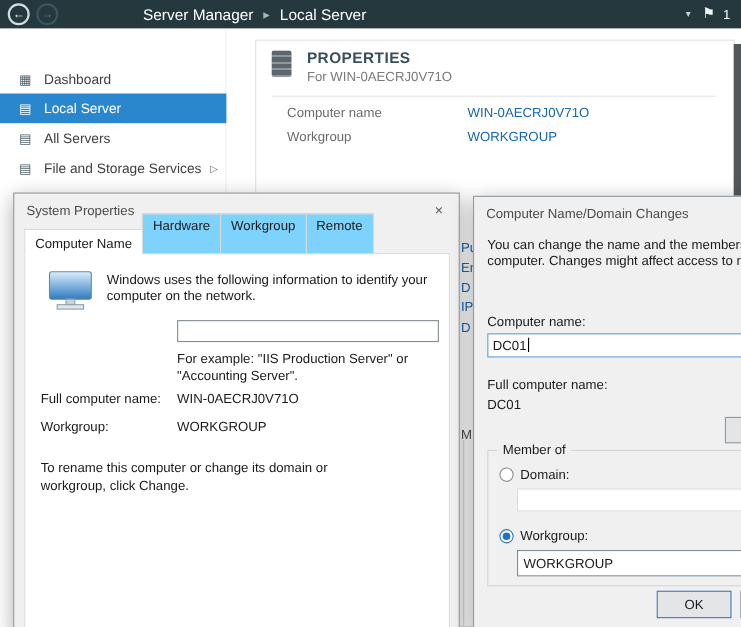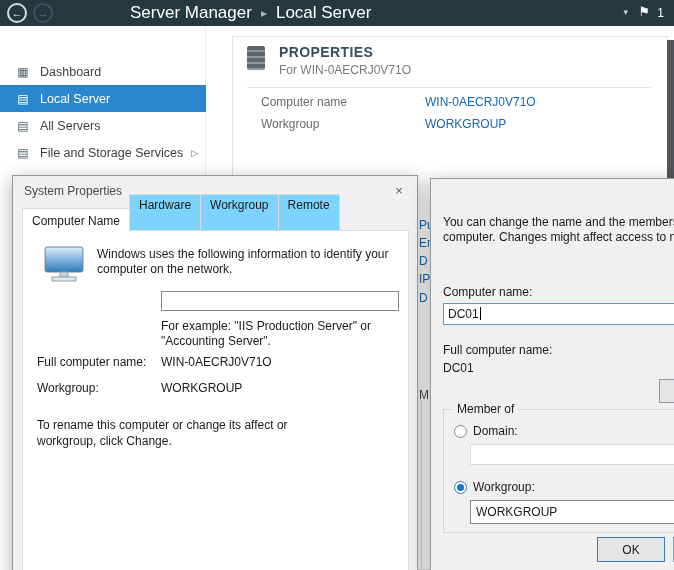--- a/index.html
+++ b/index.html
@@ -6,21 +6,21 @@
   html,body{width:674px;height:570px;overflow:hidden}
   body{font-family:"Liberation Sans",sans-serif;font-size:12px;color:#1a1a1a}
   .screen{position:relative;width:674px;height:570px;background:#fff;overflow:hidden}
 
   
   .hdr{position:absolute;left:0;top:0;width:674px;height:26px;background:var(--header-bg,#24383d)}
   .navbtn{position:absolute;top:3px;width:20px;height:20px;border-radius:50%;display:flex;align-items:center;justify-content:center;font-size:11px;cursor:pointer}
   .navbtn.back{left:7px;border:2px solid #d4dee0;color:#eaf1f2}
   .navbtn.fwd{left:33px;border:2px solid #3b555d;color:#64808a}
   .hdr-title{position:absolute;left:130px;top:0;height:26px;display:flex;align-items:center;color:#fff;white-space:nowrap}
-  .app-t,.page-t{font-size:17px}
+  .app-t,.page-t{font-size:14px}
   .sep{color:#9db8bd;margin:0 9px;font-size:12px}
   .hdr-caret{position:absolute;right:46px;top:8px;color:#c7d3d6;font-size:9px;line-height:1;cursor:pointer}
   .hdr-flag{position:absolute;right:24px;top:5px;color:#f2f6f7;font-size:13px;line-height:1;cursor:pointer}
   .hdr-count{position:absolute;right:10px;top:7px;color:#fff;font-size:12px;line-height:1;cursor:pointer}
 
   
   .sidebar{position:absolute;left:0;top:26px;width:206px;height:544px;background:#fff;border-right:1px solid #ececec}
   .nav-item{position:absolute;left:0;width:206px;height:27px;display:flex;align-items:center;padding-left:15px;color:#3f3f3f;font-size:12.5px;cursor:pointer}
   .nav-item .nav-ico{width:16px;margin-right:9px;color:#51626b;font-size:12px;text-align:center}
   .nav-item.selected{background:var(--selected-nav-bg,#2b87cd);color:#fff}
@@ -180,25 +180,26 @@
         <div>For example: "IIS Production Server" or</div>
         <div>"Accounting Server".</div>
       </div>
 
       <div class="lbl" style="left:14px;top:124px">Full computer name:</div>
       <div class="lbl" style="left:138px;top:124px">WIN-0AECRJ0V71O</div>
 
       <div class="lbl" style="left:14px;top:150px">Workgroup:</div>
       <div class="lbl" style="left:138px;top:150px">WORKGROUP</div>
 
-      <div class="tp-rename">To rename this computer or change its affect or workgroup, click Change.</div>
+      <div class="tp-rename">To rename this computer or change its domain or workgroup, click Change.</div>
     </div>
   </div>
 
   <div class="dlg namechg">
+    <div class="dlg-title">Computer Name/Domain Changes</div>
     <div class="nc-intro">
       <div>You can change the name and the membership o</div>
       <div>computer. Changes might affect access to networ</div>
     </div>
 
     <div class="lbl" style="left:12px;top:106px">Computer name:</div>
     <div class="nc-name-input">
       <span>DC01</span><span class="caret"></span>
     </div>
 

